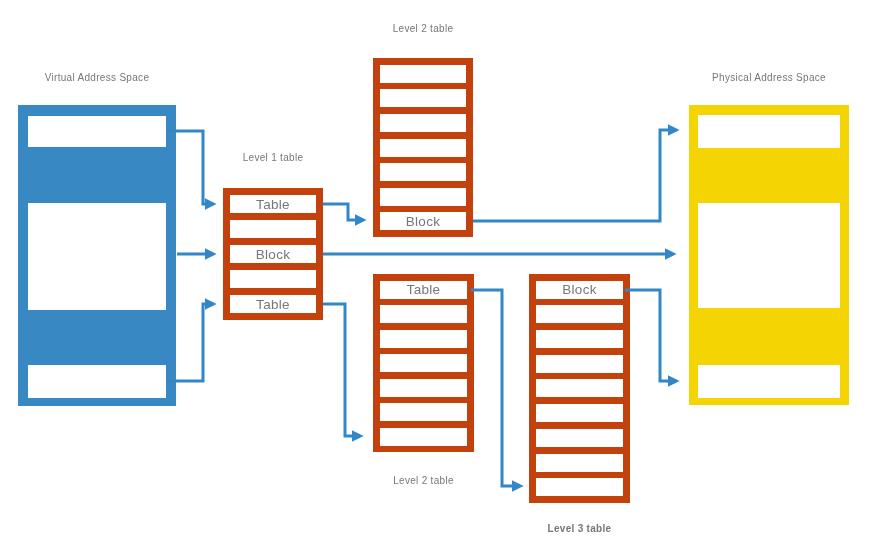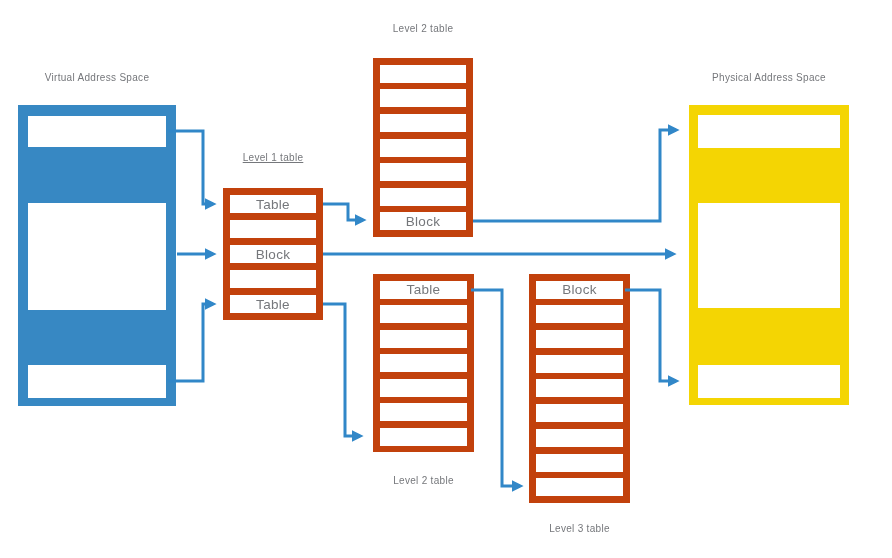--- a/index.html
+++ b/index.html
@@ -77,24 +77,24 @@
     stroke-width: 3;
   }
 </style>
 </head>
 <body>
 
 <div class="canvas">
 
   <div class="diagram-label" style="left:689px; top:72px; width:160px;">Physical Address Space</div>
   <div class="diagram-label" style="left:18px; top:72px; width:158px;">Virtual Address Space</div>
-  <div class="diagram-label" style="left:223px; top:152px; width:100px;text-decoration:underline;">Level 1 table</div>
+  <div class="diagram-label" style="left:223px; top:152px; width:100px;">Level 1 table</div>
   <div class="diagram-label" style="left:373px; top:23px; width:100px;">Level 2 table</div>
   <div class="diagram-label" style="left:373px; top:475px; width:101px;">Level 2 table</div>
-  <div class="diagram-label" style="left:529px; top:523px; width:101px;">Level 3 table</div>
+  <div class="diagram-label" style="left:529px; top:523px; width:101px;font-weight:bold;">Level 3 table</div>
 
   <div class="mem-box virtual">
     <div class="mem-seg seg-top"></div>
     <div class="mem-seg seg-mid"></div>
     <div class="mem-seg seg-bot"></div>
   </div>
 
   <div class="mem-box physical">
     <div class="mem-seg seg-top"></div>
     <div class="mem-seg seg-mid"></div>

